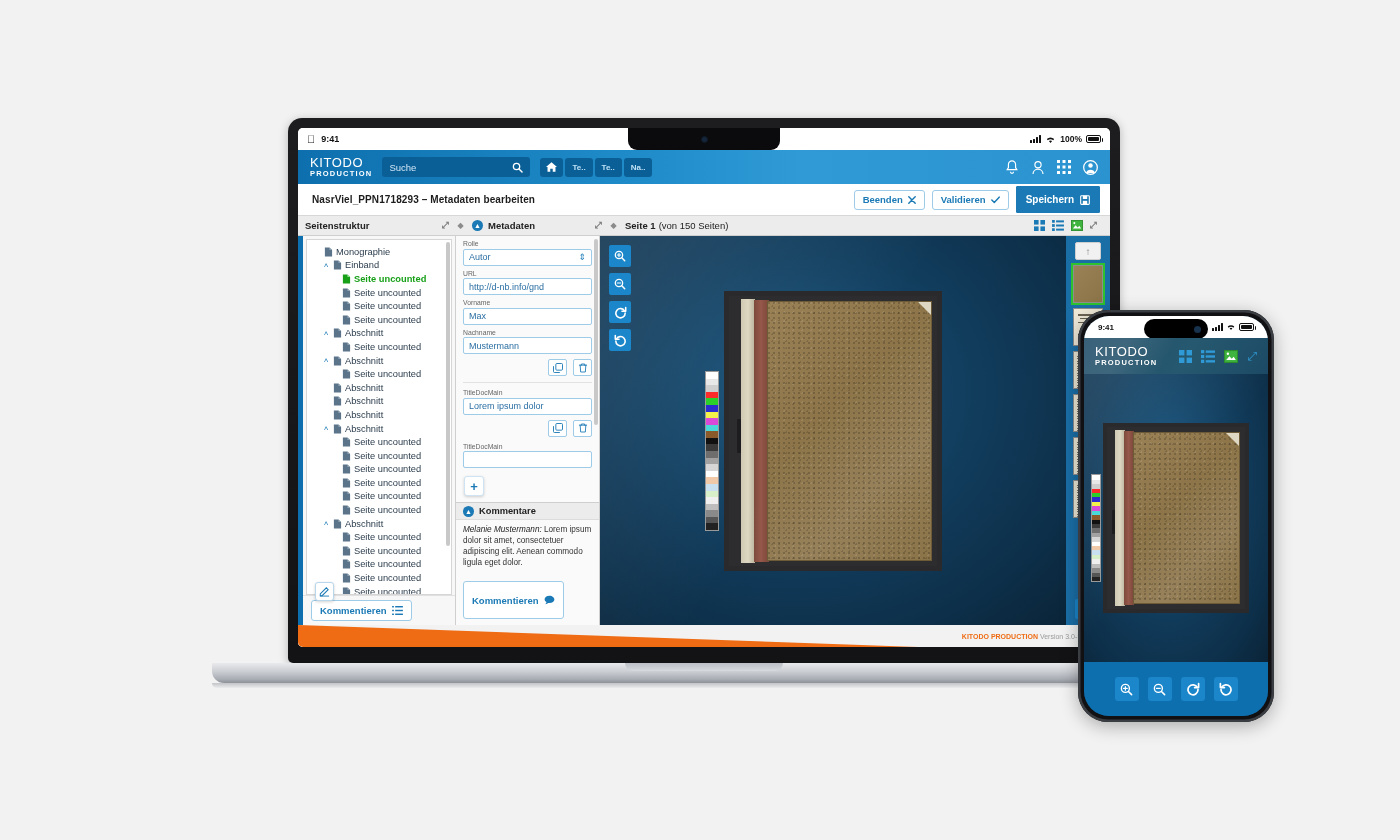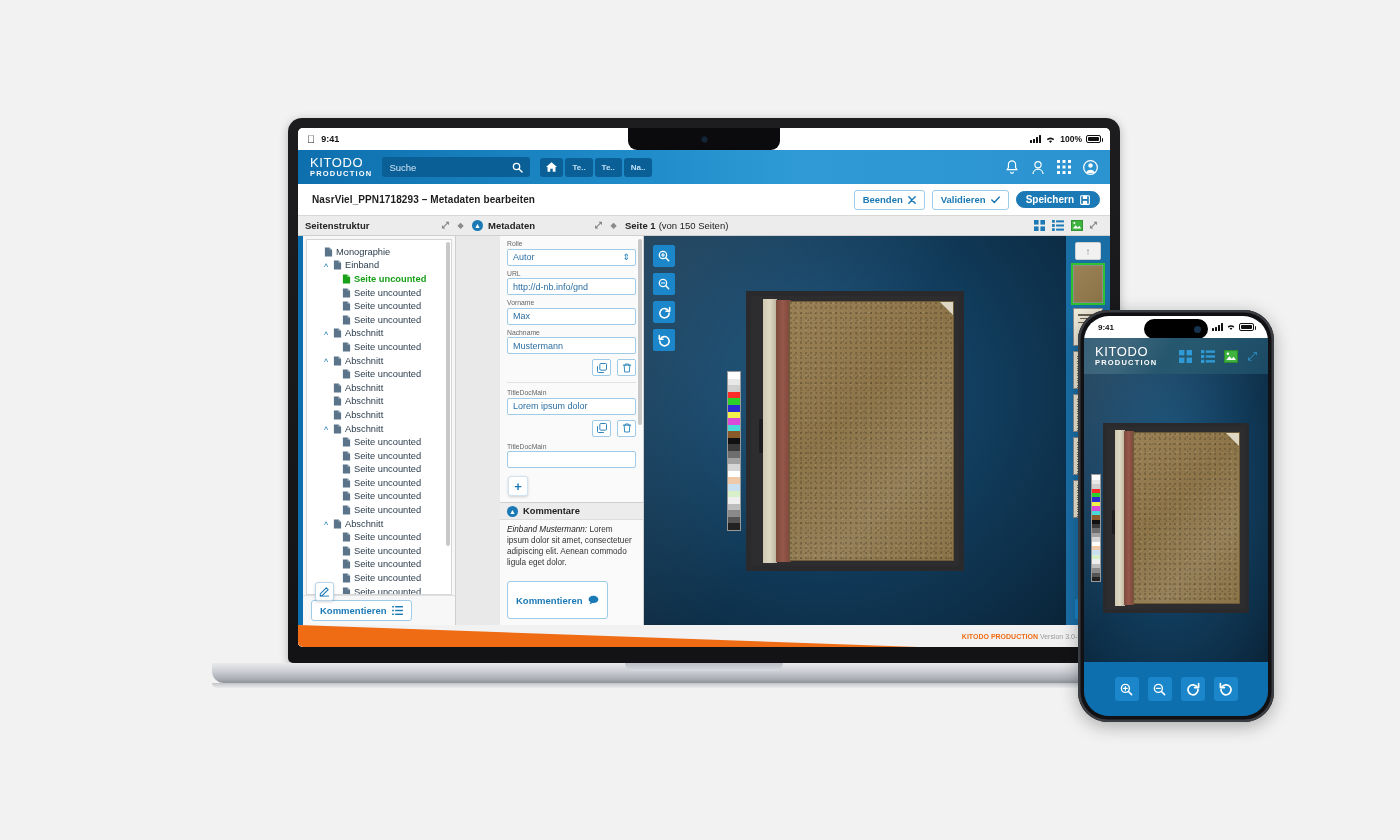--- a/index.html
+++ b/index.html
@@ -89,21 +89,21 @@
     display:flex; align-items:center; padding:0 10px 0 14px; flex:none;
   }
   .titlebar h1 { font-size:10px; font-weight:bold; color:#1c1c1c; letter-spacing:.1px; }
   .titlebtns { margin-left:auto; display:flex; align-items:center; gap:7px; }
   .btn-outline {
     height:20px; border:1px solid #9ecbe8; border-radius:3px; background:#fff;
     color:#1b7ab5; font-size:9.5px; font-weight:bold; display:flex; align-items:center;
     gap:5px; padding:0 8px; white-space:nowrap;
   }
   .btn-primary {
-    height:17px; background:#1b7ab5; border:1px solid #1b7ab5; border-radius:10px;
+    height:27px; background:#1b7ab5; border:1px solid #1b7ab5; border-radius:1px;
     color:#fff; font-size:10px; font-weight:bold; display:flex; align-items:center;
     gap:6px; padding:0 9px; white-space:nowrap;
   }
 
   
   .panelbar { height:20px; background:#ececec; border-bottom:1px solid #cfcfcf; display:flex; flex:none; }
   .pb-cell { display:flex; align-items:center; font-size:9.5px; font-weight:bold; color:#222; padding:0 7px; position:relative; }
   .pb-cell .ttl { white-space:nowrap; }
   .pb-cell .exp { margin-left:auto; color:#7a7a7a; font-size:9px; }
   .pb-div { width:9px; display:flex; align-items:center; justify-content:center; color:#8b8b8b; font-size:8px; }
@@ -129,21 +129,21 @@
   .trow.active { color:#18a018; font-weight:bold; }
   .tree-scroll { position:absolute; right:1px; top:2px; width:4px; height:86%; background:#c8c8c8; border-radius:2px; }
   .editfab {
     position:absolute; left:12px; bottom:24px; width:19px; height:19px; background:#fff;
     border:1px solid #b9d7ec; border-radius:3px; display:flex; align-items:center; justify-content:center;
     box-shadow:0 1px 3px rgba(0,0,0,.18);
   }
   .structfoot { height:30px; display:flex; align-items:center; padding:0 8px; background:#f7f7f7; border-top:1px solid #e0e0e0; }
 
   
-  .colmeta { width:144px; background:#fafafa; border-right:1px solid #cfcfcf; display:flex; flex-direction:column; position:relative;margin-left:44px; }
+  .colmeta { width:144px; background:#fafafa; border-right:1px solid #cfcfcf; display:flex; flex-direction:column; position:relative; }
   .metascroll { flex:1; overflow:hidden; padding:4px 7px 0 7px; position:relative; }
   .fld { margin-bottom:4px; }
   .fld label { display:block; font-size:6.8px; color:#666; margin-bottom:1.5px; }
   .fld .ctl {
     height:17px; border:1px solid #9ecbe8; border-radius:2px; background:#fff;
     display:flex; align-items:center; padding:0 5px; font-size:9px; color:#2b6fa3;
   }
   .fld .ctl.sel::after { content:"⇕"; margin-left:auto; color:#1b7ab5; font-size:9px; }
   .rowbtns { display:flex; justify-content:flex-end; gap:6px; margin:5px 0 6px 0; }
   .sqbtn { width:19px;height:17px;border:1px solid #9ecbe8;border-radius:2px;background:#fff;display:flex;align-items:center;justify-content:center; }
@@ -757,21 +757,21 @@
                 <div class="plusfab">+</div>
                 <div class="meta-scrollbar"></div>
               </div>
 
               <div class="comments">
                 <div class="comhead">
                   <span class="circ-icon">▲</span>
                   <span>Kommentare</span>
                 </div>
                 <div class="comlist" id="comment-list">
-                    <div class="com"><b>Einband Mustermann:</b><span> Lorem ipsum dolor sit amet, consectetuer adipiscing elit. Aenean commodo ligula eget dolor.</span></div>
+                    <div class="com"><b>Melanie Mustermann:</b><span> Lorem ipsum dolor sit amet, consectetuer adipiscing elit. Aenean commodo ligula eget dolor.</span></div>
                   </div>
                 <div class="comfoot">
                   <div class="btn-outline" style="height:38px;width:max-content">
                     <span>Kommentieren</span>
                     <svg width="11" height="10" viewBox="0 0 12 11">
                         <path d="M6 .7C2.9.7.6 2.4.6 4.6c0 1.3.8 2.5 2.1 3.2-.1.8-.6 1.6-1.3 2.3 1.3-.1 2.5-.6 3.3-1.3.4.1.9.1 1.3.1 3.1 0 5.4-1.8 5.4-3.9S9.1.7 6 .7z" fill="#1b7ab5"></path>
                       </svg>
                   </div>
                 </div>
               </div>

